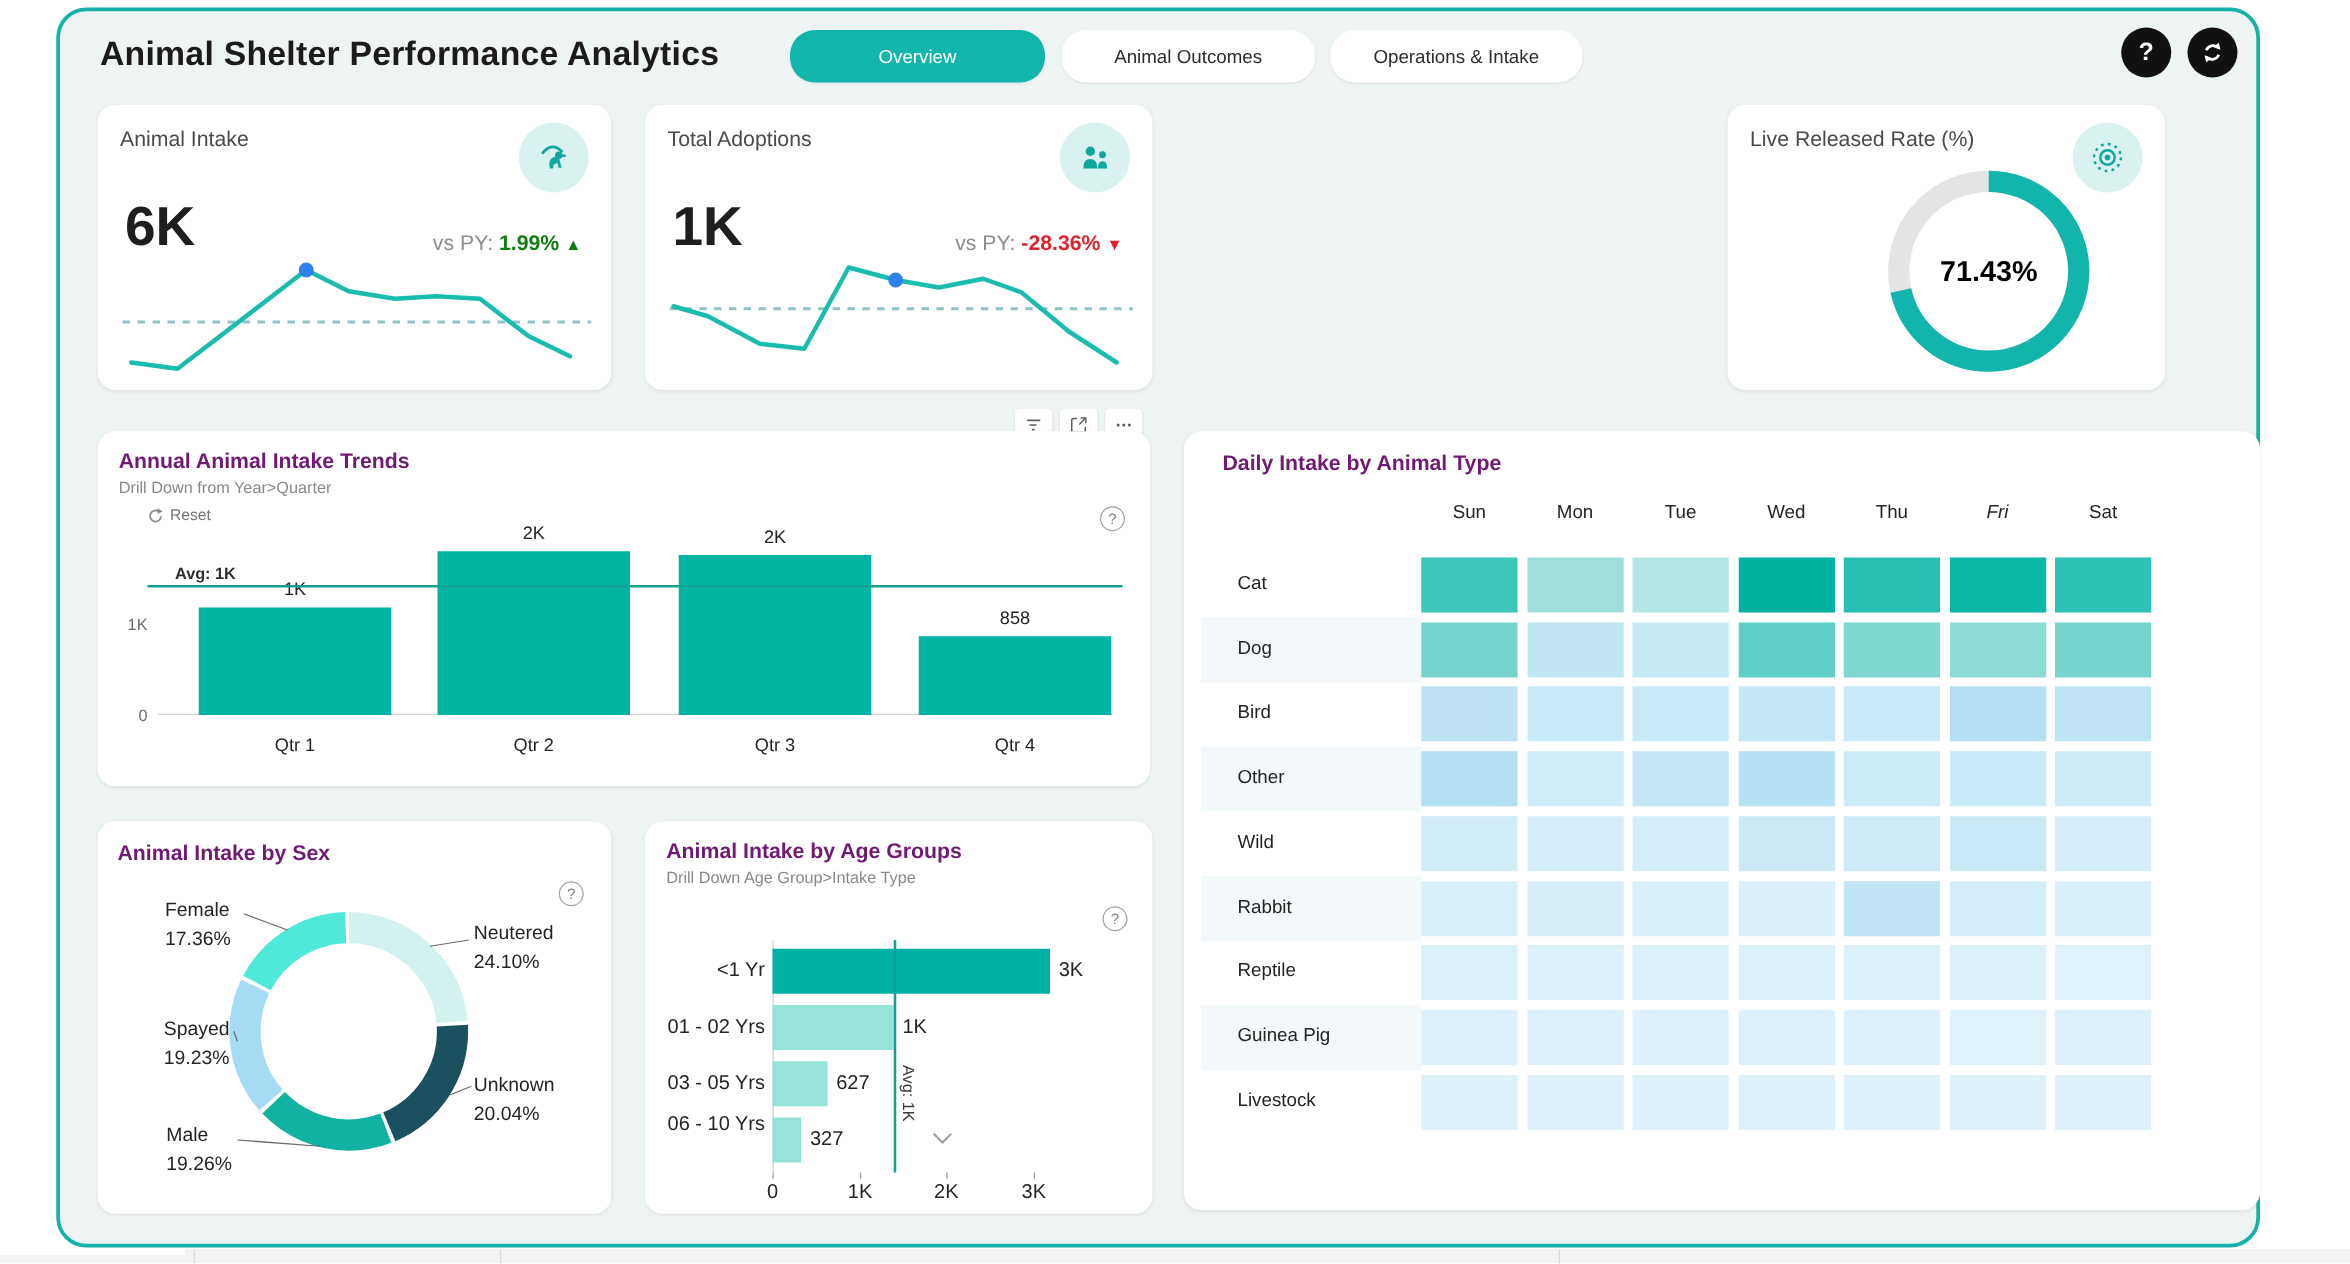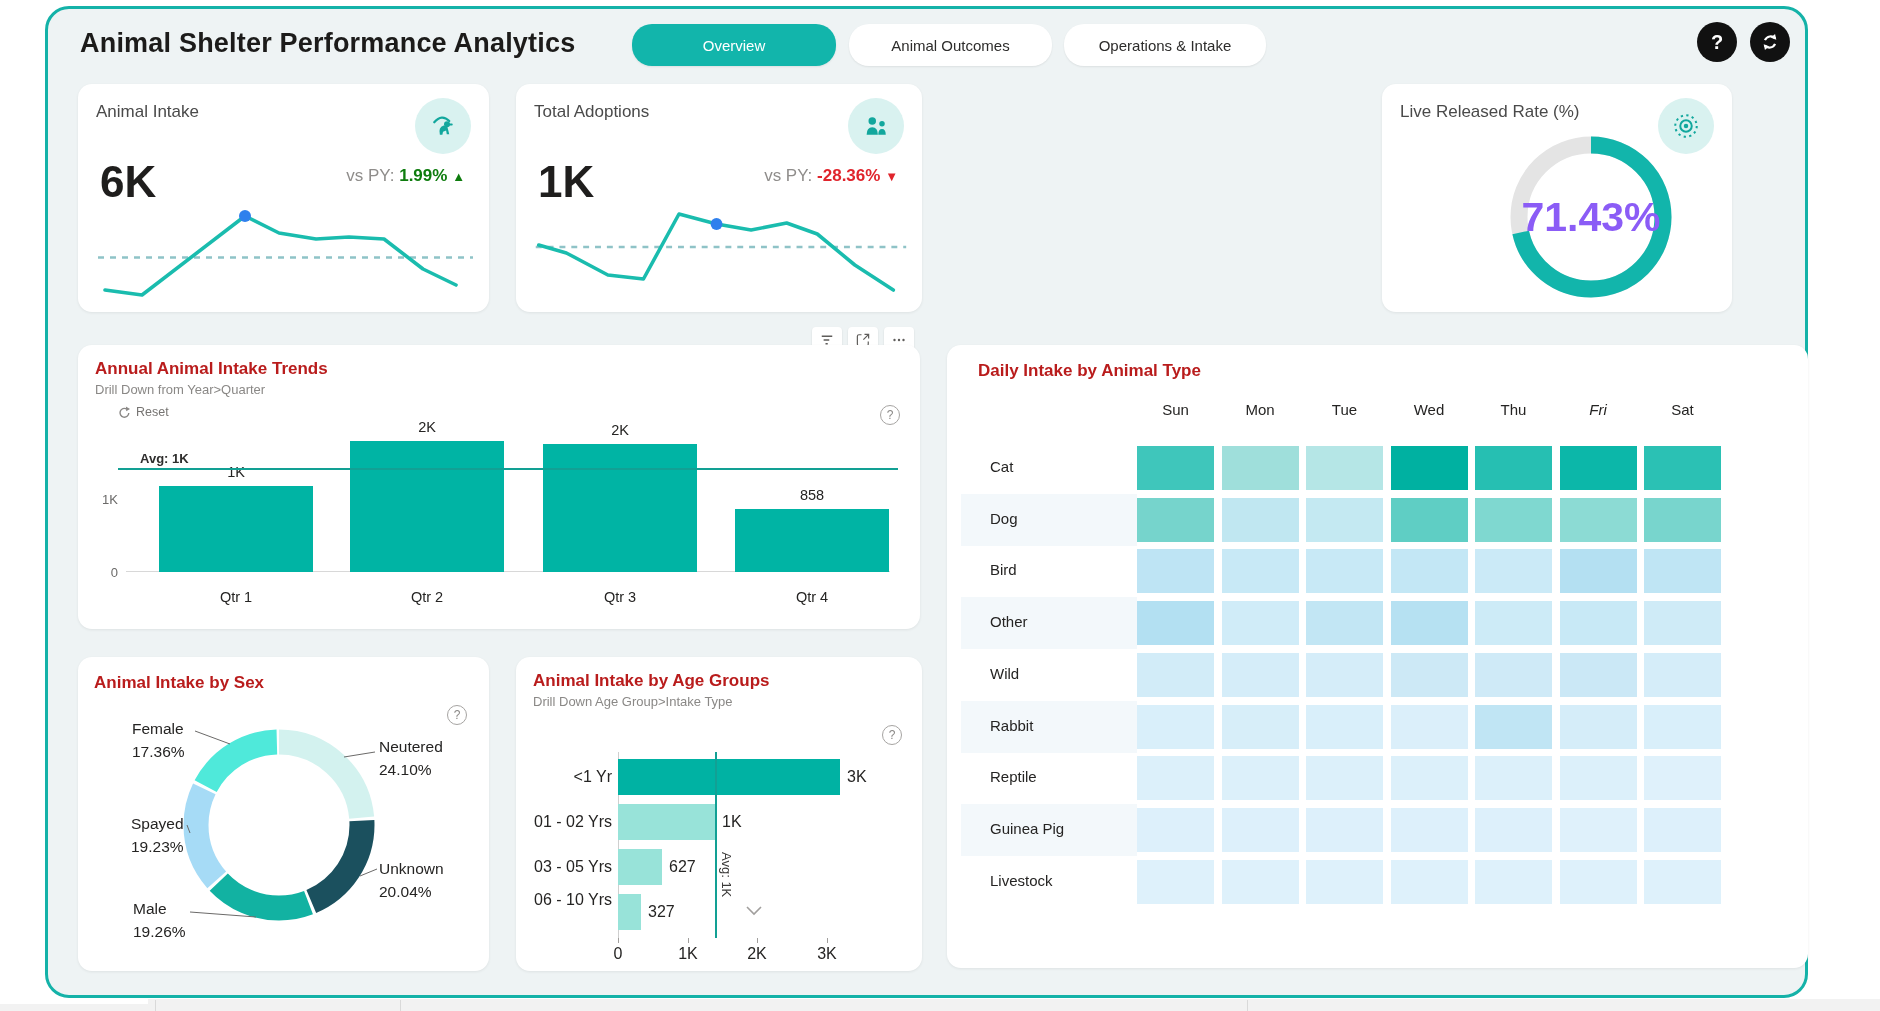--- a/index.html
+++ b/index.html
@@ -10,24 +10,24 @@
   .tab{position:absolute;top:24px;height:42px;border-radius:20px;display:flex;align-items:center;justify-content:center;font-size:15px;background:#fff;color:#2d2c2b;box-shadow:0 1px 2px rgba(0,0,0,.08);cursor:pointer;}
   .tab.active{background:#12b5ab;color:#fff;}
   .filter-panel{position:absolute;left:1385px;top:12px;width:246px;height:59px;background:#fff;border-radius:8px;box-shadow:0 1px 2px rgba(0,0,0,.08);}
   .filter-label{position:absolute;left:14px;top:8px;font-size:13px;font-weight:700;color:#252423;}
   .filter-select{position:absolute;left:11px;top:29px;width:222px;height:24px;border:1px solid #c8c6c4;background:#fff;display:flex;align-items:center;justify-content:space-between;padding:0 7px;box-sizing:border-box;cursor:pointer;}
   .filter-value{font-size:12.5px;color:#605e5c;}
   .round-btn{position:absolute;width:40px;height:40px;border-radius:50%;background:#111;color:#fff;display:flex;align-items:center;justify-content:center;cursor:pointer;}
   .kpi-title{position:absolute;left:18px;top:18px;font-size:17px;color:#4a4a4a;}
   .kpi-icon-circle{position:absolute;right:18px;top:14px;width:56px;height:56px;border-radius:50%;background:#d9f2f0;display:flex;align-items:center;justify-content:center;}
   .kpi-value{position:absolute;left:22px;top:76px;font-size:44px;font-weight:700;color:#1f1e1d;line-height:1;}
-  .kpi-vs{position:absolute;right:24px;top:82px;font-size:17px;color:#8f8d8b;white-space:nowrap;text-align:right;}
+  .kpi-vs{position:absolute;right:24px;top:101px;font-size:17px;color:#8f8d8b;white-space:nowrap;text-align:right;}
   .kpi-vs b{font-weight:700;}
   .kpi-spark{position:absolute;left:0;top:110px;width:100%;height:118px;}
-  .chart-title{position:absolute;left:17px;top:14px;font-size:17px;font-weight:700;color:#b91c1c;}
+  .chart-title{position:absolute;left:17px;top:14px;font-size:17px;font-weight:700;color:#701a75;}
   .chart-sub{position:absolute;left:17px;top:37px;font-size:13px;color:#8a8886;}
   .help-badge{position:absolute;width:20px;height:20px;border-radius:50%;border:1.5px solid #a6a4a2;color:#8a8886;font-size:12px;display:flex;align-items:center;justify-content:center;cursor:pointer;box-sizing:border-box;}
   .reset-btn{position:absolute;left:40px;top:60px;display:flex;align-items:center;gap:5px;font-size:12.5px;color:#767472;cursor:pointer;}
   .toolbar{position:absolute;left:812px;top:327px;display:flex;gap:6px;}
   .chip{width:30px;height:26px;background:#fff;border-radius:4px;box-shadow:0 1px 2px rgba(0,0,0,.12);display:flex;align-items:center;justify-content:center;cursor:pointer;}
   .bar{position:absolute;background:#00b4a4;cursor:pointer;}
   .bar-label{position:absolute;text-align:center;font-size:14.5px;color:#252423;}
   .x-label{position:absolute;text-align:center;font-size:14.5px;color:#252423;}
   .y-label{position:absolute;text-align:right;font-size:13px;color:#6b6a69;width:34px;}
   .avg-line-h{position:absolute;height:2px;background:#12a094;}
@@ -115,21 +115,21 @@
       <svg width="30" height="30" viewBox="0 0 24 24">
         <circle cx="12" cy="12" r="8.6" fill="none" stroke="#12a79d" stroke-width="1.6" stroke-dasharray="1.8 2.7"></circle>
         <circle cx="12" cy="12" r="4.6" fill="none" stroke="#12a79d" stroke-width="1.6"></circle>
         <circle cx="12" cy="12" r="1.8" fill="#12a79d"></circle>
       </svg>
     </div>
     <svg id="gauge-svg" style="position:absolute;left:124px;top:48px;" width="170" height="170" viewBox="0 0 170 170">
         <circle cx="85" cy="85" r="72" fill="none" stroke="#e4e4e4" stroke-width="17"></circle>
         <circle cx="85" cy="85" r="72" fill="none" stroke="#12b5ab" stroke-width="17" stroke-dasharray="323.1417070741233 452.3893421169302" transform="rotate(-90 85 85)"></circle>
       </svg>
-    <div style="position:absolute;left:124px;top:48px;width:170px;height:170px;display:flex;align-items:center;justify-content:center;font-size:41px;font-weight:700;color:#8b5cf6;">71.43%</div>
+    <div style="position:absolute;left:124px;top:48px;width:170px;height:170px;display:flex;align-items:center;justify-content:center;font-size:23px;font-weight:700;color:#000000;">71.43%</div>
   </div>
 
   <div class="toolbar">
     <div class="chip">
       <svg width="18" height="18" viewBox="0 0 24 24">
         <path d="M5 7 H19 M7.5 12 H15 M10 17 H13" stroke="#5f5d5b" stroke-width="1.8" fill="none"></path>
       </svg>
     </div>
     <div class="chip">
       <svg width="18" height="18" viewBox="0 0 24 24">

